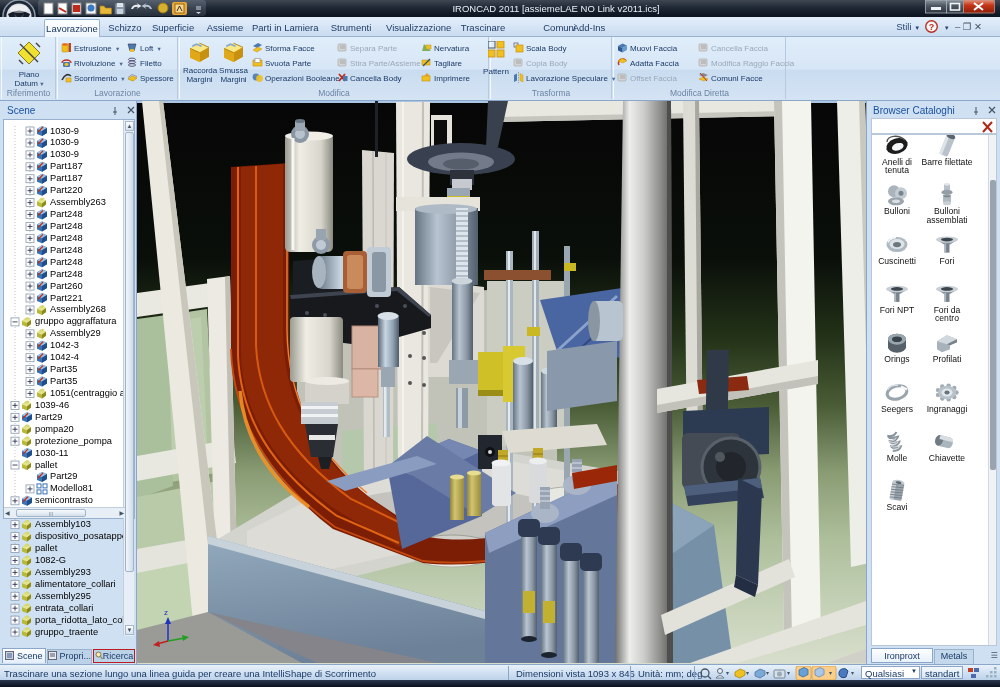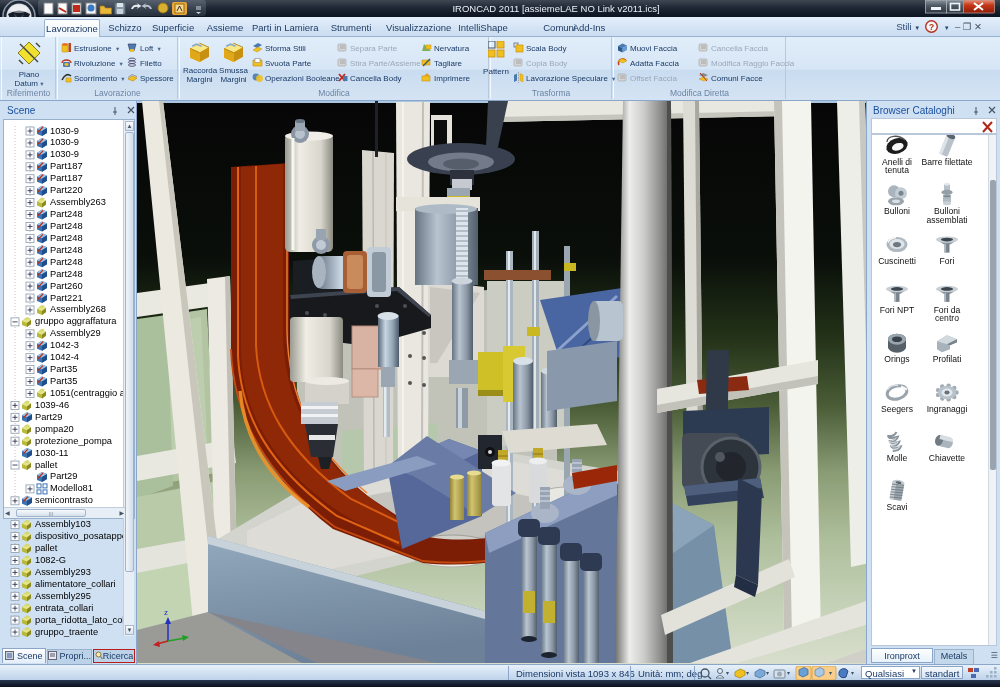--- a/index.html
+++ b/index.html
@@ -89,21 +89,21 @@
  </svg>
 </div>
 <div class="abs" id="tabrow">
       <div class="tab active" style="left:44px;width:56px;text-align:center;padding:0">Lavorazione</div>
       <div class="tab" style="left:107px;width:36px;text-align:center;padding:0">Schizzo</div>
       <div class="tab" style="left:152px;width:44px;text-align:left;padding:0">Superficie</div>
       <div class="tab" style="left:206px;width:38px;text-align:center;padding:0">Assieme</div>
       <div class="tab" style="left:252px;width:64px;text-align:left;padding:0">Parti in Lamiera</div>
       <div class="tab" style="left:330px;width:42px;text-align:center;padding:0">Strumenti</div>
       <div class="tab" style="left:386px;width:58px;text-align:center;padding:0">Visualizzazione</div>
-      <div class="tab" style="left:458px;width:50px;text-align:center;padding:0">IntelliShape</div>
+      <div class="tab" style="left:458px;width:50px;text-align:center;padding:0">Trascinare</div>
       <div class="tab" style="left:540px;width:36px;text-align:right;padding:0">Comuni</div>
       <div class="tab" style="left:570px;width:38px;text-align:center;padding:0">Add-Ins</div>
       <div class="abs" style="right:18px;top:3px;font-size:9.5px;color:#2a4a74">Stili <span style="font-size:6px">▼</span>&nbsp;
 <svg width="13" height="13" style="vertical-align:-3px">
           <circle cx="6.5" cy="6.5" r="5.8" fill="#f4f6f8" stroke="#b83020" stroke-width="1.4"></circle>
           <text x="6.5" y="9.5" font-size="9" font-weight="bold" fill="#c03020" text-anchor="middle">?</text>
         </svg>
 &nbsp;<span style="font-size:6px">▼</span>&nbsp;&nbsp;<span style="color:#456">–</span>&nbsp;<span style="color:#456">❐</span>&nbsp;<span style="color:#456">✕</span></div>
     </div>
     <div class="abs" id="ribbon">
@@ -186,21 +186,21 @@
             <path d="M2 8 L11 12 L11 21 L2 17 Z" fill="#e0a818"></path>
             <path d="M11 3 L20 7 M2 8 L11 12" stroke="#9a7008" stroke-width="0.7" fill="none"></path>
             <path d="M4 6 L8 4 L13 6" stroke="#8aa8cc" stroke-width="1.6" fill="none"></path>
           </g>
         </svg><br>Smussa<br>Margini</div>
       <div class="sbtn" style="left:252px;top:5px"><svg width="11" height="11">
           <g transform="translate(0,0)">
             <path d="M1 4 L6 1 L10 3 L5 6 Z" fill="#4a7ab0"></path>
             <path d="M1 8 L6 5 L10 7 L5 10 Z" fill="#f0c020" stroke="#c89010" stroke-width="0.5"></path>
           </g>
-        </svg><span>Sforma Stili</span></div>
+        </svg><span>Sforma Facce</span></div>
       <div class="sbtn" style="left:252px;top:20px"><svg width="11" height="11">
           <g transform="translate(0,0)">
             <path d="M1 3 h9 v6 h-9 Z" fill="#f0c020" stroke="#c89010" stroke-width="0.7"></path>
             <rect x="3" y="1.5" width="5" height="4" fill="#fff" stroke="#888" stroke-width="0.6"></rect>
           </g>
         </svg><span>Svuota Parte</span></div>
       <div class="sbtn" style="left:252px;top:35px"><svg width="11" height="11">
           <g transform="translate(0,0)">
             <circle cx="4" cy="5" r="3.4" fill="#4a7ab0" opacity="0.9"></circle>
             <circle cx="7.5" cy="6.5" r="3.4" fill="#f0c020" opacity="0.9"></circle>
@@ -914,20 +914,21 @@
     <div class="abs" style="left:1px;top:45px;width:6px;height:290px;background:#9aa4ae;border-radius:2px"></div>
   </div>
 </div>
 <div class="abs" style="left:0;top:546px;width:134px;height:17px;font-size:9px;color:#1a3a66">
   <div class="abs" style="left:4px;top:1px;width:62px;height:15px;background:linear-gradient(180deg,#fdfeff,#e8f1fa);border:1px solid #8aa6c8;text-align:center;line-height:14px">Ironproxt mech</div>
   <div class="abs" style="left:67px;top:2px;width:40px;height:24px;background:#c4d8ec;border:1px solid #9ab2cc;text-align:center;line-height:13px">Metals</div>
   <div class="abs" style="right:3px;top:4px;font-size:8px;color:#456">☰</div>
 </div>
 </div>
     <div class="abs" id="statusbar">
+<div class="abs" style="left:4px;top:3px">Trascinare una sezione lungo una linea guida per creare una IntelliShape di Scorrimento</div>
 <div class="abs" style="left:508px;top:1px;width:1px;height:14px;background:#8aa6c8"></div>
 <div class="abs" style="left:516px;top:3px">Dimensioni vista 1093 x  846</div>
 <div class="abs" style="left:630px;top:1px;width:1px;height:14px;background:#8aa6c8"></div>
 <div class="abs" style="left:638px;top:3px">Unità: mm; deg</div>
 <div class="abs" style="left:694px;top:1px;width:1px;height:14px;background:#8aa6c8"></div>
 <svg class="abs" style="left:698px;top:1px" width="160" height="14">
  <circle cx="7" cy="7" r="4" fill="none" stroke="#456" stroke-width="1.3"></circle>
         <line x1="10" y1="10" x2="13" y2="13" stroke="#456" stroke-width="1.3"></line>
  <circle cx="22" cy="5" r="2.5" fill="#e8eef4" stroke="#567"></circle>
         <path d="M18 12 q4 -5 8 0 Z" fill="#e8eef4" stroke="#567" stroke-width="0.8"></path>

